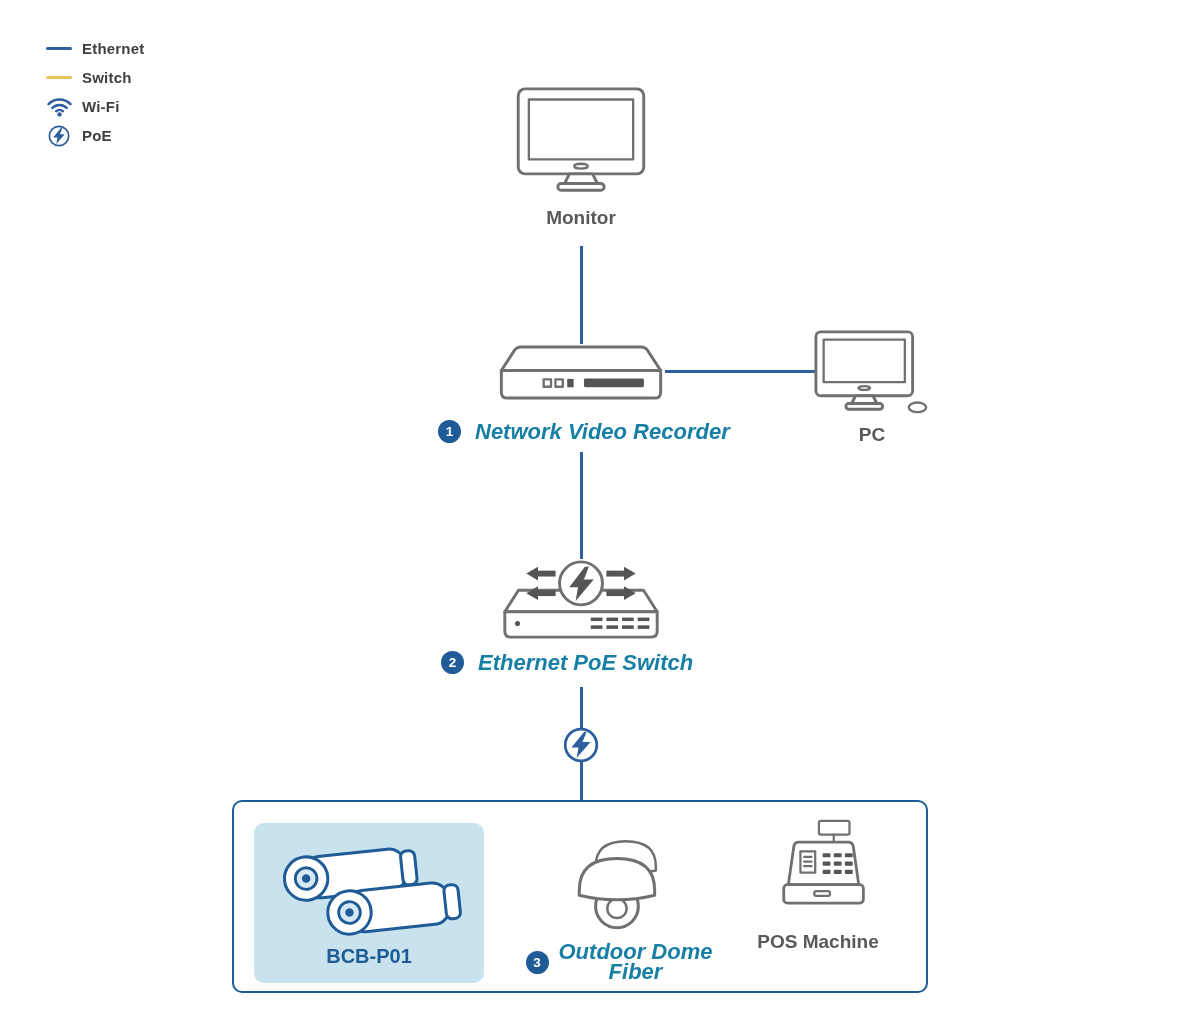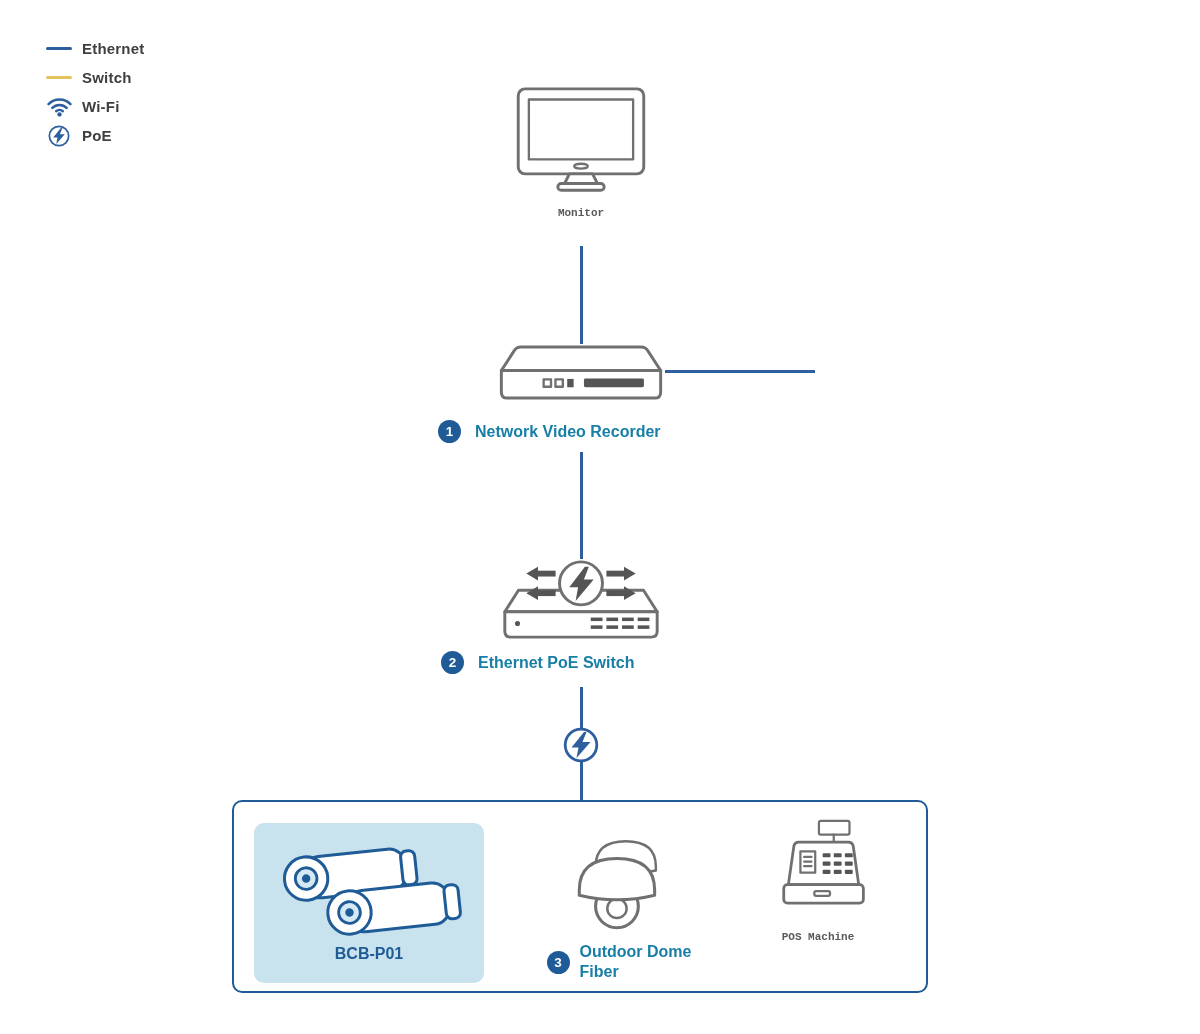--- a/index.html
+++ b/index.html
@@ -18,22 +18,22 @@
 
   .legend{ position:absolute; left:44px; top:34px; }
   .legend-row{ display:flex; align-items:center; height:29px; }
   .legend-swatch{ width:30px; display:flex; justify-content:center; align-items:center; }
   .line-swatch{ width:26px; height:3px; border-radius:2px; }
   .line-swatch.ethernet{ background:var(--ethernet); }
   .line-swatch.fiber{ background:var(--fiber); }
   .legend-label{ margin-left:8px; font-size:15px; font-weight:700; color:#3F3F3F; letter-spacing:.2px; }
 
   .node{ position:absolute; display:flex; flex-direction:column; align-items:center; }
-  .label-gray{ font-size:11px; font-weight:700; color:var(--gray-text);font-family:Liberation Mono, monospace; }
-  .label-accent{ font-size:16px; font-weight:700; color:var(--accent); line-height:20px; }
+  .label-gray{ font-size:19px; font-weight:700; color:var(--gray-text); }
+  .label-accent{ font-size:22px; font-weight:700; color:var(--accent); line-height:20px;font-style:italic; }
   .badge{ width:23px; height:23px; border-radius:50%; background:var(--badge); color:#fff;
           font-size:13.5px; font-weight:700; display:flex; align-items:center; justify-content:center; flex:none; }
   .badge-row{ position:absolute; display:flex; align-items:center; gap:14px; }
   .inline-row{ display:flex; align-items:center; gap:10px; justify-content:center; }
 
   .sd{ fill:none; stroke:var(--device-stroke); stroke-width:3; stroke-linecap:round; stroke-linejoin:round; }
   .sdf{ fill:#fff; stroke:var(--device-stroke); stroke-width:3; stroke-linecap:round; stroke-linejoin:round; }
   .thin{ stroke-width:2.4; }
   .detail{ fill:var(--device-detail); }
   .sb{ fill:#fff; stroke:var(--camera-stroke); stroke-width:3.2; stroke-linejoin:round; }
@@ -41,21 +41,21 @@
   .sb-pupil{ fill:var(--camera-stroke); }
   .poe-circle{ fill:#fff; stroke:var(--ethernet); stroke-width:2.8; }
   .poe-bolt{ fill:var(--ethernet); }
   .wifi-arc{ fill:none; stroke:var(--ethernet); stroke-width:2.6; stroke-linecap:round; }
   .wifi-dot{ fill:var(--ethernet); }
 
   .big-box{ position:absolute; left:232px; top:800px; width:696px; height:193px;
             border:2.5px solid var(--box-border); border-radius:10px; background:#fff; }
   .highlight{ position:absolute; left:20px; top:21px; width:230px; height:160px; border-radius:10px;
               background:var(--highlight-bg); display:flex; flex-direction:column; align-items:center; padding-top:12px; }
-  .model-label{ font-size:16px; font-weight:700; color:var(--badge); margin-top:6px; }
+  .model-label{ font-size:20px; font-weight:700; color:var(--badge); margin-top:6px; }
 </style>
 </head>
 <body>
 
 <div class="canvas">
 
   <div class="legend">
     <div class="legend-row">
       <span class="legend-swatch">
           <span class="line-swatch ethernet"></span>
@@ -117,20 +117,31 @@
     <rect class="sd thin" x="48" y="36" width="7.5" height="7.5"></rect>
     <rect class="sd thin" x="60" y="36" width="7.5" height="7.5"></rect>
     <rect class="detail" x="72" y="35.5" width="6.5" height="8.5"></rect>
     <rect class="detail" x="89" y="35" width="61" height="9" rx="1.5"></rect>
   </svg>
   <div class="badge-row" style="left:438px; top:420px;">
     <span class="badge">1</span>
     <span class="label-accent">Network Video Recorder</span>
   </div>
 
+  <div class="node" style="left:812px; top:329px; width:120px;">
+    <svg width="118" height="89" viewBox="0 0 122 92">
+      <rect class="sdf" x="3" y="3" width="100" height="66" rx="5"></rect>
+      <rect class="sd thin" x="11" y="11" width="84" height="44"></rect>
+      <ellipse class="sd thin" cx="53" cy="61" rx="6" ry="2"></ellipse>
+      <path class="sdf" d="M44 69 L62 69 L66 77 L40 77 Z"></path>
+      <rect class="sdf" x="34" y="77" width="38" height="6" rx="3"></rect>
+      <ellipse class="sdf thin" cx="108" cy="81" rx="9" ry="5"></ellipse>
+    </svg>
+    <div class="label-gray" style="margin-top:6px;">PC</div>
+  </div>
 
   <svg class="abs" style="left:492px; top:557px;" width="178" height="84" viewBox="0 0 180 86">
     <path class="sdf" d="M26 34 L154 34 L168 56 L12 56 Z"></path>
     <path class="sdf" d="M12 56 L168 56 L168 76 Q168 82 162 82 L18 82 Q12 82 12 76 Z"></path>
     <circle class="detail" cx="25" cy="68" r="2.6"></circle>
     <g class="detail">
       <rect x="100" y="62" width="12" height="3.6"></rect>
         <rect x="116" y="62" width="12" height="3.6"></rect>
       <rect x="132" y="62" width="12" height="3.6"></rect>
         <rect x="148" y="62" width="12" height="3.6"></rect>
@@ -188,21 +199,21 @@
           <path class="sdf" d="M10 36 Q10 5 47 5 Q84 5 84 36 L84 41 Q47 50 10 41 Z"></path>
         </g>
         <g transform="translate(6,17)">
           <circle class="sdf" cx="47" cy="52" r="21"></circle>
           <circle class="sd thin" cx="47" cy="54" r="9.5"></circle>
           <path class="sdf" d="M10 36 Q10 5 47 5 Q84 5 84 36 L84 41 Q47 50 10 41 Z"></path>
         </g>
       </svg>
       <div class="inline-row" style="margin-top:6px;">
         <span class="badge">3</span>
-        <span class="label-accent" style="text-align:left;"><span>Outdoor Dome</span><br><span>Fiber</span></span>
+        <span class="label-accent" style="text-align:center;"><span>Outdoor Dome</span><br><span>Fiber</span></span>
       </div>
     </div>
 
     <div class="node" style="left:496px; top:16px; width:176px; position:absolute;text-align:center;">
       <svg width="104" height="100" viewBox="0 0 112 108">
         <rect class="sdf thin" x="57" y="3" width="33" height="15" rx="2"></rect>
         <line class="sd thin" x1="73" y1="18" x2="73" y2="26"></line>
         <path class="sdf" d="M35 26 L89 26 Q93 26 94 30 L100 72 L24 72 L30 30 Q31 26 35 26 Z"></path>
         <rect class="sd thin" x="37" y="36" width="16" height="23"></rect>
         <path class="sd thin" d="M41 42 h8 M41 47 h8 M41 52 h8"></path>

